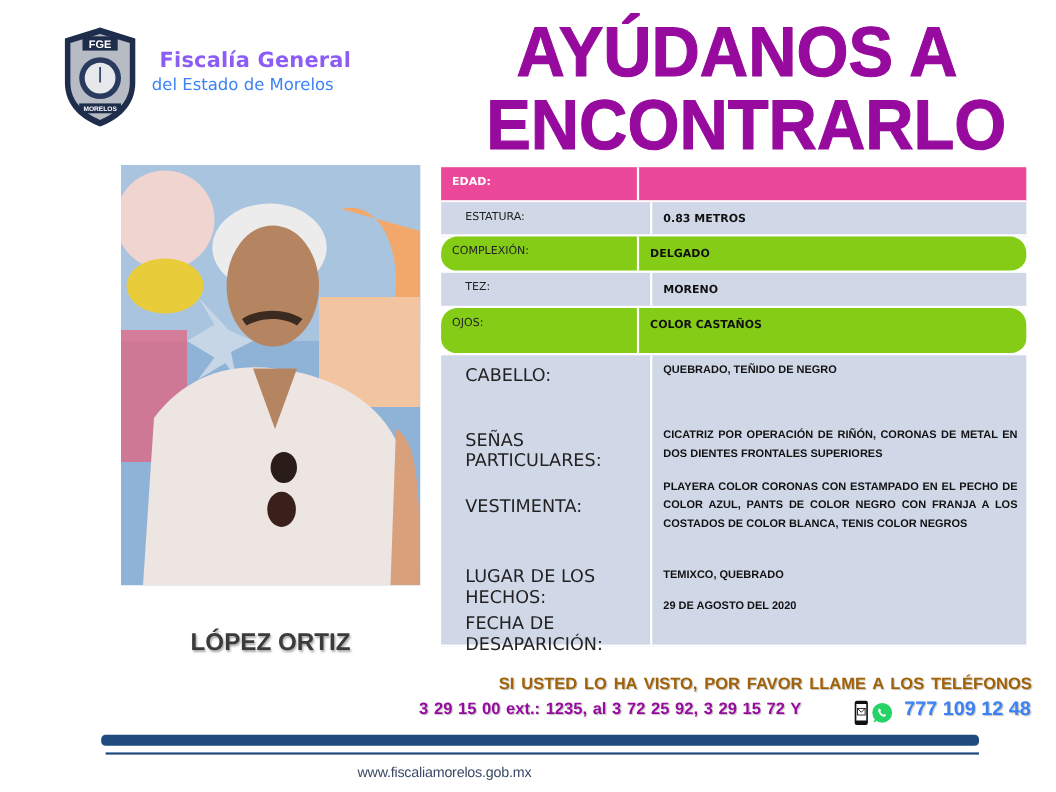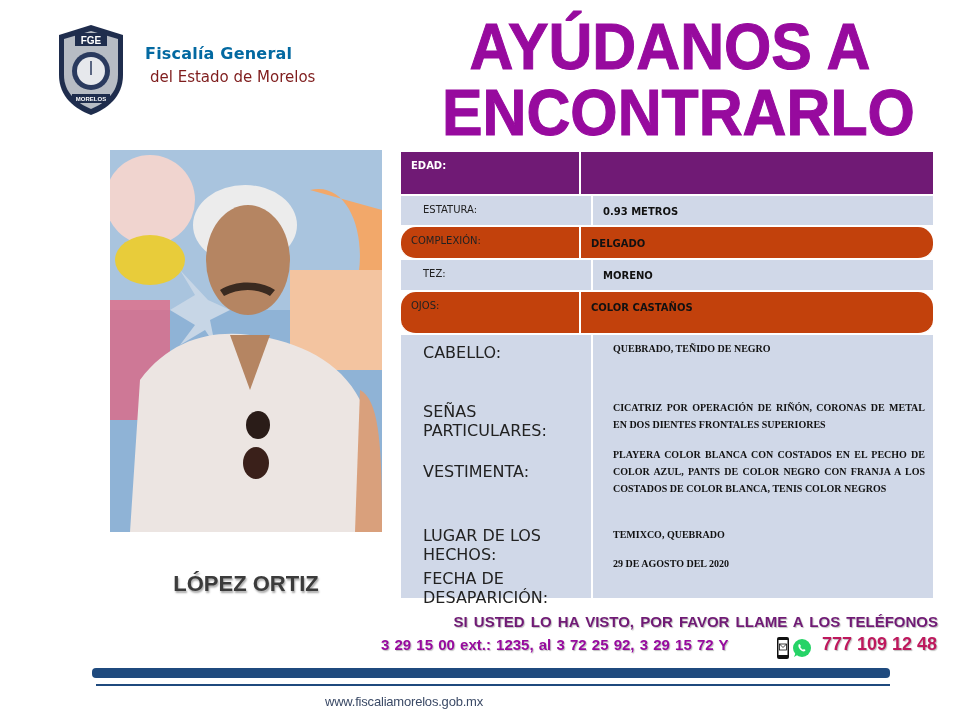--- a/index.html
+++ b/index.html
@@ -4,54 +4,54 @@
 <style>
   html, body { margin:0; padding:0; }
   body {
     width:960px; height:720px; background:#ffffff; position:relative; overflow:hidden;
     font-family:"Liberation Sans", sans-serif;
   }
   .abs { position:absolute; }
 
   
   .badge { left:55px; top:23px; width:72px; height:94px; }
-  .org-name { left:145px; top:44px; font-size:16px; font-weight:bold; color:#0369a1; font-family:"DejaVu Sans", sans-serif; letter-spacing:0.2px;text-align:right; }
-  .org-sub  { left:150px; top:68px; font-size:15px; color:#7f1d1d; font-family:"DejaVu Sans", sans-serif; }
+  .org-name { left:145px; top:44px; font-size:19px; font-weight:bold; color:#8b5cf6; font-family:"DejaVu Sans", sans-serif; letter-spacing:0.2px;text-align:right; }
+  .org-sub  { left:138px; top:68px; font-size:15px; color:#3b82f6; font-family:"DejaVu Sans", sans-serif; }
 
   
   .headline { left:430px; top:14px; width:480px; text-align:center; color:#970a9e; font-weight:900; font-size:64px; line-height:66px;
     font-family:"Liberation Sans", sans-serif; transform:scaleX(0.95); transform-origin:center; -webkit-text-stroke:1px #970a9e; }
 
   
   .photo { left:110px; top:150px; width:272px; height:382px; overflow:hidden; background:#8fb3d6; }
 
   
   .name { left:110px; top:570px; width:272px; text-align:center; color:#3b3b3b; font-weight:bold; font-size:22px; line-height:27px;
     text-shadow:1px 2px 2px rgba(0,0,0,0.35); }
 
   
   .tbl { left:401px; top:152px; width:532px; }
   .row { display:flex; width:532px; border-bottom:2px solid #ffffff; box-sizing:border-box; }
   .c1 { width:180px; padding:8px 10px; box-sizing:border-box; border-right:2px solid #ffffff; font-size:10px; color:#222; font-family:"DejaVu Sans", sans-serif; }
   .c2 { flex:1; padding:8px 10px; box-sizing:border-box; font-size:10px; color:#111; font-weight:bold; font-family:"DejaVu Sans", sans-serif; }
-  .row.hdr { background:#701a75; height:44px; }
+  .row.hdr { background:#ec4899; height:32px; }
   .row.hdr .c1, .row.hdr .c2 { color:#ffffff; font-weight:bold; }
   .row.dark { background:#d0d8e8;padding-left:12px; }
-  .row.light { background:#c2410c;border-radius:15px; }
+  .row.light { background:#84cc16;border-radius:15px; }
   .big .c1, .big .c2 { position:relative; padding:0; }
   .big { height:265px; }
   .big .lbl { position:absolute; left:10px; font-size:16px; color:#222; font-family:"DejaVu Sans", sans-serif; }
-  .big .val { position:absolute; left:20px; right:8px; font-size:10px; color:#111; font-weight:bold; line-height:17px; text-align:justify; font-family:Liberation Serif, serif; }
+  .big .val { position:absolute; left:10px; right:8px; font-size:10px; color:#111; font-weight:bold; line-height:17px; text-align:justify; font-family:Liberation Sans, sans-serif; }
 
   
-  .contact1 { left:402px; top:613px; width:536px; text-align:right; color:#701a75; font-weight:bold; font-size:15px; word-spacing:2px;
+  .contact1 { left:402px; top:613px; width:536px; text-align:right; color:#a16207; font-weight:bold; font-size:15px; word-spacing:2px;
     text-shadow:1px 1px 1px rgba(0,0,0,0.25); }
   .contact2 { left:381px; top:636px; color:#970a9e; font-weight:bold; font-size:15px; white-space:nowrap; word-spacing:1px;
     text-shadow:1px 1px 1px rgba(0,0,0,0.25); }
-  .phone-big { left:822px; top:634px; color:#be185d; font-weight:bold; font-size:18px; white-space:nowrap;
+  .phone-big { left:822px; top:634px; color:#3b82f6; font-weight:bold; font-size:18px; white-space:nowrap;
     text-shadow:1px 1px 1px rgba(0,0,0,0.25); }
   .mobile-icon { left:776px; top:636px; width:14px; height:24px; }
   .whatsapp-icon { left:792px; top:638px; width:20px; height:20px; }
 
   
   .bar-thick { left:92px; top:668px; width:798px; height:10px; background:#1f4a7e; border-radius:4px; }
   .bar-thin { left:96px; top:684px; width:794px; height:2px; background:#1f4a7e; }
   .website { left:0; top:694px; width:808px; text-align:center; font-size:13px; color:#3b4a66; font-family:"Liberation Sans", sans-serif; letter-spacing:-0.2px; }
 </style>
 </head>
@@ -98,21 +98,21 @@
 <div class="abs name">
   <div>LÓPEZ ORTIZ</div>
 </div>
 
 <div class="abs tbl">
   <div class="row hdr">
     <div class="c1">EDAD:</div>
   </div>
   <div class="row dark" style="height:31px">
     <div class="c1">ESTATURA:</div>
-    <div class="c2" style="padding-top:10px">0.93 METROS</div>
+    <div class="c2" style="padding-top:10px">0.83 METROS</div>
   </div>
   <div class="row light" style="height:33px">
     <div class="c1">COMPLEXIÓN:</div>
     <div class="c2" style="padding-top:11px">DELGADO</div>
   </div>
   <div class="row dark" style="height:32px">
     <div class="c1">TEZ:</div>
     <div class="c2" style="padding-top:10px">MORENO</div>
   </div>
   <div class="row light" style="height:43px">
@@ -123,21 +123,21 @@
     <div class="c1">
       <span class="lbl" style="top:8px">CABELLO:</span>
       <span class="lbl" style="top:67px">SEÑAS PARTICULARES:</span>
       <span class="lbl" style="top:127px">VESTIMENTA:</span>
       <span class="lbl" style="top:191px">LUGAR DE LOS HECHOS:</span>
       <span class="lbl" style="top:234px">FECHA DE DESAPARICIÓN:</span>
     </div>
     <div class="c2">
       <span class="val" style="top:5px">QUEBRADO, TEÑIDO DE NEGRO</span>
       <span class="val" style="top:64px">CICATRIZ POR OPERACIÓN DE RIÑÓN, CORONAS DE METAL EN DOS DIENTES FRONTALES SUPERIORES</span>
-      <span class="val" style="top:111px">PLAYERA COLOR BLANCA CON COSTADOS EN EL PECHO DE COLOR AZUL, PANTS DE COLOR NEGRO CON FRANJA A LOS COSTADOS DE COLOR BLANCA, TENIS COLOR NEGROS</span>
+      <span class="val" style="top:111px">PLAYERA COLOR CORONAS CON ESTAMPADO EN EL PECHO DE COLOR AZUL, PANTS DE COLOR NEGRO CON FRANJA A LOS COSTADOS DE COLOR BLANCA, TENIS COLOR NEGROS</span>
       <span class="val" style="top:191px">TEMIXCO, QUEBRADO</span>
       <span class="val" style="top:220px">29 DE AGOSTO DEL 2020</span>
     </div>
   </div>
 </div>
 
 <div class="abs contact1">SI USTED LO HA VISTO, POR FAVOR LLAME A LOS TELÉFONOS</div>
 <div class="abs contact2">3 29 15 00 ext.: 1235, al 3 72 25 92,  3 29 15 72 Y</div>
 <svg class="abs mobile-icon" viewBox="0 0 14 24">
   <rect x="1" y="1" width="12" height="22" rx="2" fill="#111"></rect>

